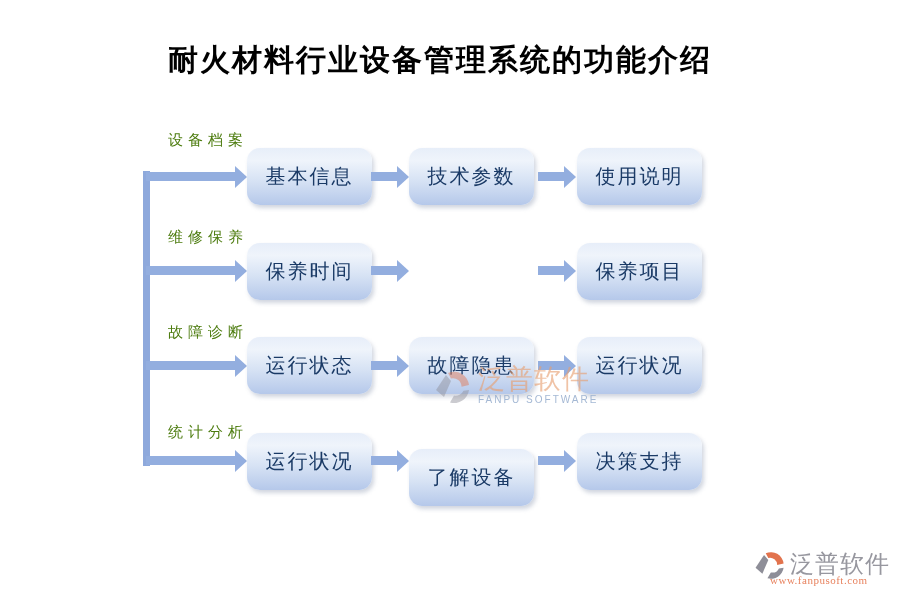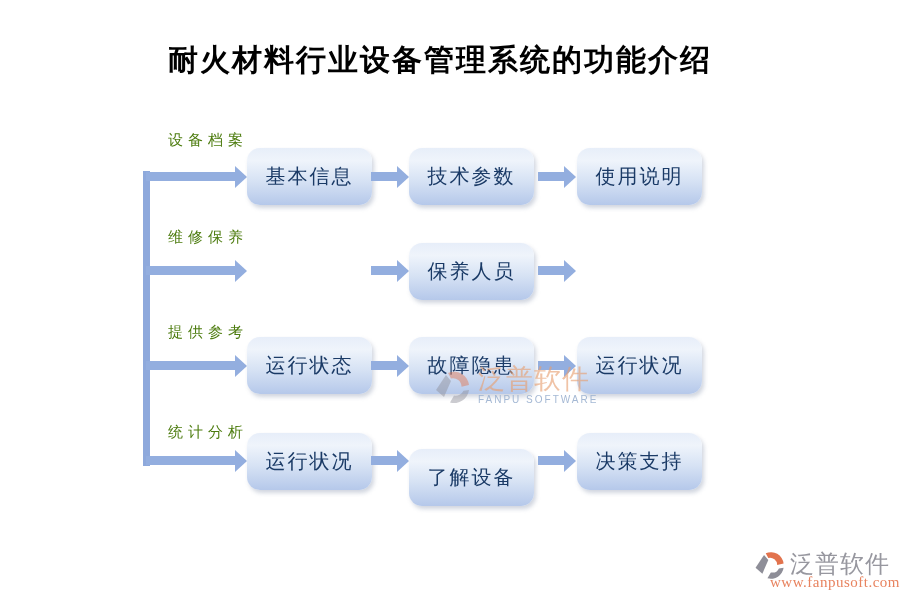--- a/index.html
+++ b/index.html
@@ -38,21 +38,21 @@
   .watermark{position:absolute;left:430px;top:364px;display:flex;align-items:flex-start;z-index:5;pointer-events:none;}
   .wm-icon{width:46px;height:40px;opacity:0.45;margin-top:4px;}
   .wm-text{margin-left:2px;}
   .wm-brand{font-size:27px;letter-spacing:1px;color:rgba(231,158,112,0.62);line-height:30px;white-space:nowrap;}
   .wm-sub{font-family:"Liberation Sans","DejaVu Sans",sans-serif;font-size:10px;letter-spacing:2px;
     color:rgba(148,172,205,0.85);margin-top:0px;white-space:nowrap;}
 
   .footer-logo{position:absolute;left:753px;top:548px;width:140px;height:44px;}
   .fl-icon{position:absolute;left:0;top:1px;width:34px;height:34px;}
   .fl-brand{position:absolute;left:37px;top:0;font-size:24px;letter-spacing:1px;color:#97979f;white-space:nowrap;}
-  .fl-url{position:absolute;left:17px;top:26px;font-size:15px;color:#e8835f;letter-spacing:0.5px;white-space:nowrap;}
+  .fl-url{position:absolute;left:17px;top:26px;font-size:11px;color:#e8835f;letter-spacing:0.5px;white-space:nowrap;}
 </style>
 </head>
 <body>
 
 <div class="canvas">
 
   <div class="title">耐火材料行业设备管理系统的功能介绍</div>
 
   <div class="vline"></div>
 
@@ -71,31 +71,32 @@
       <i class="shaft"></i>
       <i class="head"></i>
     </div>
   <div class="box" style="left:577px;top:148px">使用说明</div>
 
   <div class="rowlabel" style="top:228px">维修保养</div>
   <div class="arrow branch" style="left:146px;top:260px">
       <i class="shaft"></i>
       <i class="head"></i>
     </div>
+  <div class="box" style="left:247px;top:243px">保养时间</div>
   <div class="arrow conn" style="left:371px;top:260px">
       <i class="shaft"></i>
       <i class="head"></i>
     </div>
-  <div class="box" style="left:409px;top:243px">保养人员</div>
   <div class="arrow conn" style="left:538px;top:260px">
       <i class="shaft"></i>
       <i class="head"></i>
     </div>
+  <div class="box" style="left:577px;top:243px">保养项目</div>
 
-  <div class="rowlabel" style="top:323px">提供参考</div>
+  <div class="rowlabel" style="top:323px">故障诊断</div>
   <div class="arrow branch" style="left:146px;top:355px">
       <i class="shaft"></i>
       <i class="head"></i>
     </div>
   <div class="box" style="left:247px;top:337px">运行状态</div>
   <div class="arrow conn" style="left:371px;top:355px">
       <i class="shaft"></i>
       <i class="head"></i>
     </div>
   <div class="box" style="left:409px;top:337px">故障隐患</div>

